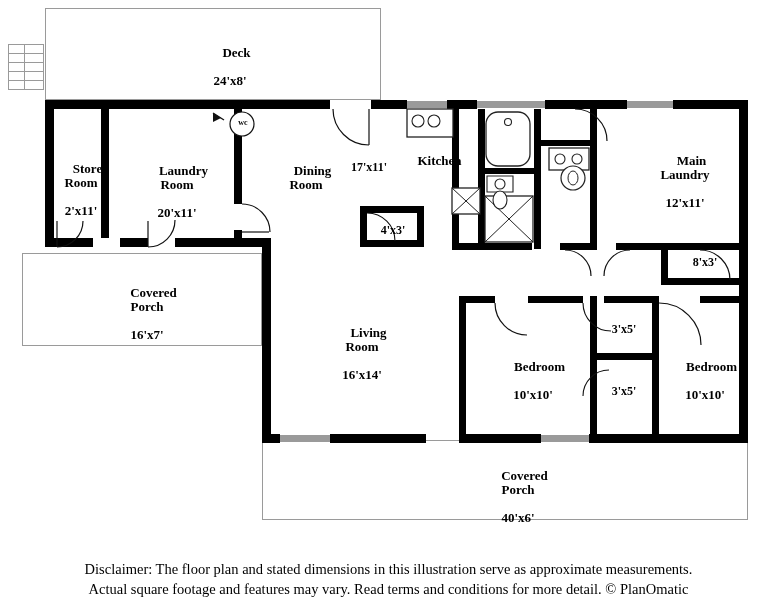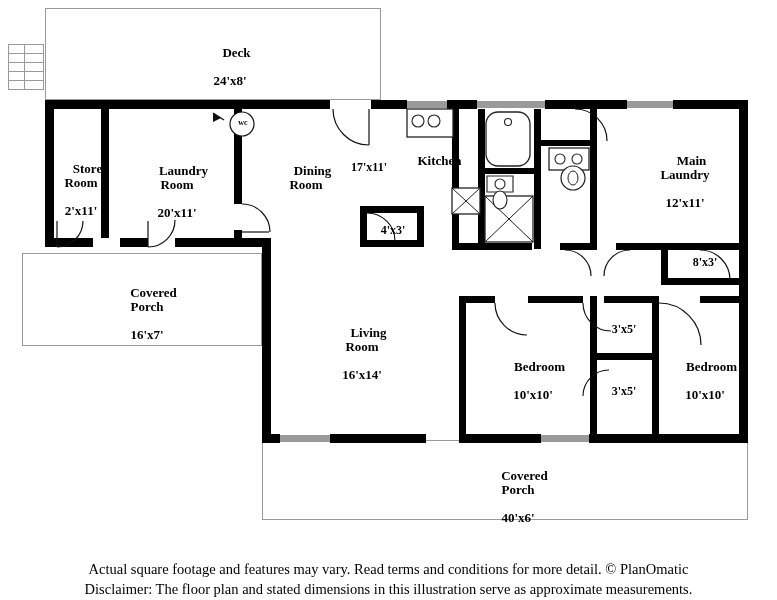--- a/index.html
+++ b/index.html
@@ -290,17 +290,17 @@
 
   <div class="small-label" style="left:338px; top:161px; width:62px;font-family:Liberation Serif, serif;">17'x11'</div>
   <div class="small-label" style="left:370px; top:224px; width:46px;">4'x3'</div>
   <div class="small-label" style="left:682px; top:256px; width:46px;">8'x3'</div>
   <div class="tiny-label" style="left:602px; top:323px; width:44px;">3'x5'</div>
   <div class="tiny-label" style="left:602px; top:385px; width:44px;">3'x5'</div>
 
   <div class="tiny-label" style="left:229px; top:119px; width:28px; font-size:8px;font-family:Liberation Serif, serif;">wc</div>
 
   <div class="disclaimer">
+    <div>Disclaimer: The floor plan and stated dimensions in this illustration serve as approximate measurements.</div>
     <div>Actual square footage and features may vary. Read terms and conditions for more detail. © PlanOmatic</div>
-    <div>Disclaimer: The floor plan and stated dimensions in this illustration serve as approximate measurements.</div>
   </div>
 
 </div>
 
 </body></html>

